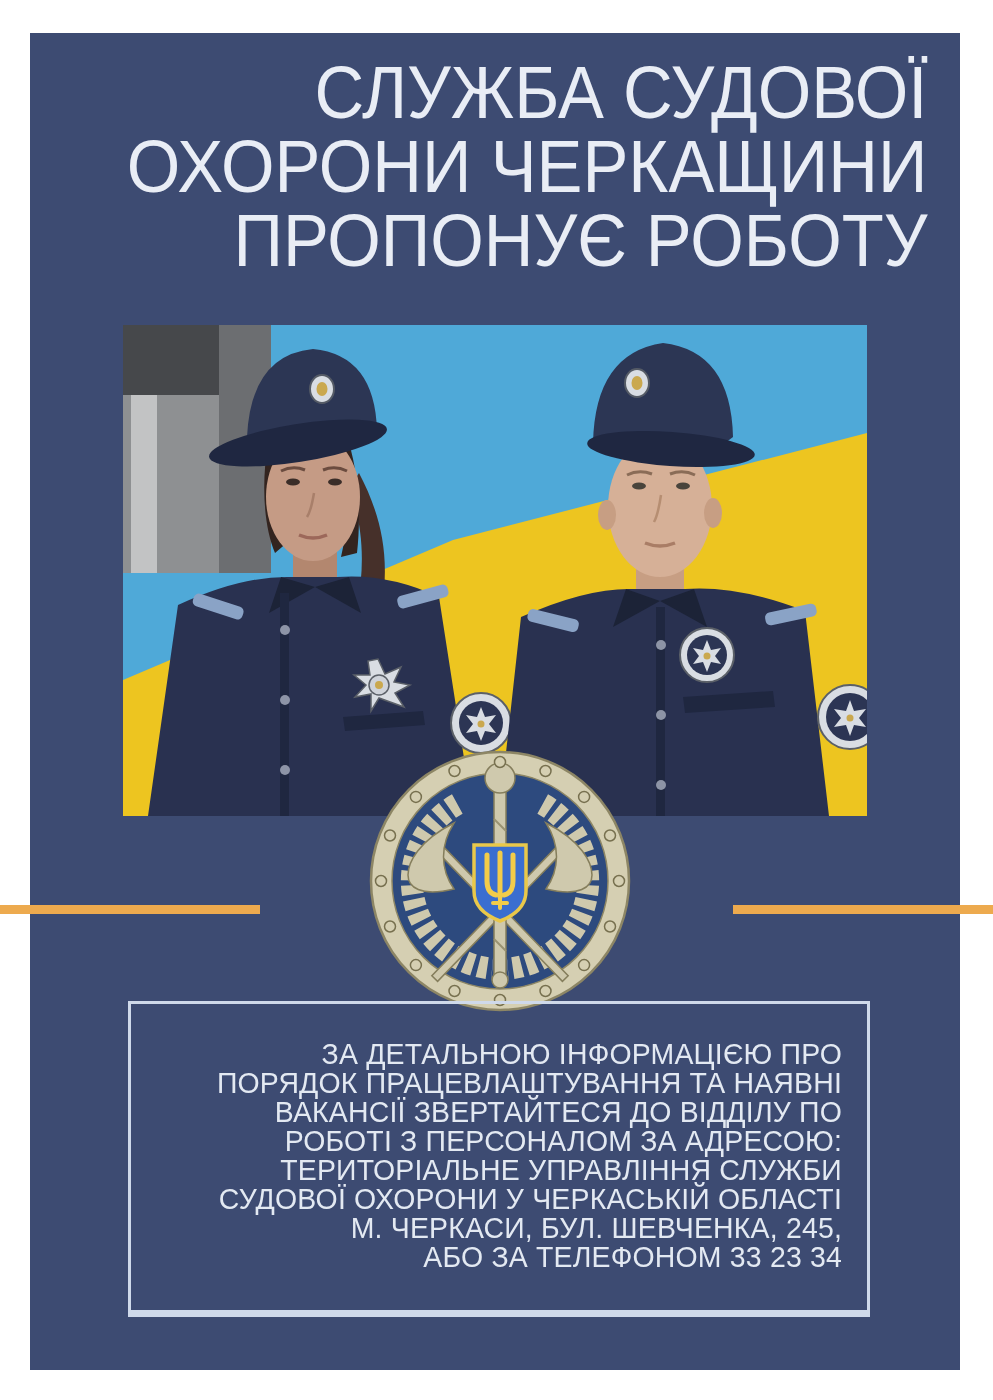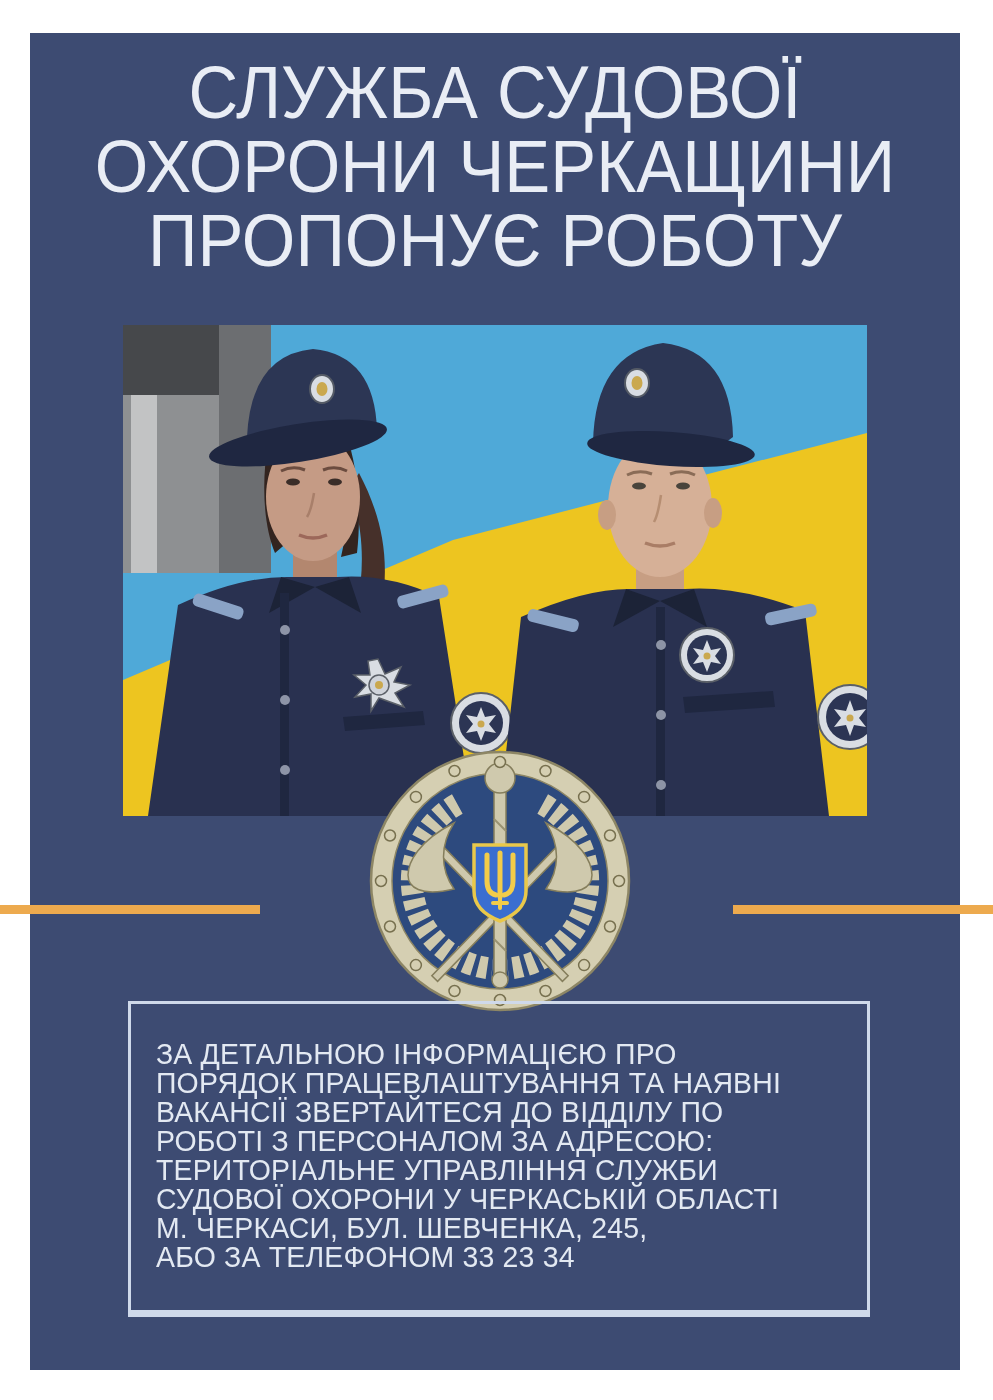--- a/index.html
+++ b/index.html
@@ -6,40 +6,40 @@
   .page{
     position:relative;width:993px;height:1400px;background:#ffffff;overflow:hidden;
     font-family:"Liberation Sans",sans-serif;
   }
   .poster{
     position:absolute;left:30px;top:33px;width:930px;height:1337px;
     background:#3d4b72;
   }
   
   .title{
-    position:absolute;left:30px;top:56px;width:930px;text-align:center;
+    position:absolute;left:30px;top:56px;width:930px;text-align:right;
     color:#e9edf5;font-size:74px;line-height:74px;font-weight:400;
   }
   .title-line{transform:scaleX(0.93);transform-origin:50% 50%;white-space:nowrap;}
   
   .photo{
     position:absolute;left:123px;top:325px;width:744px;height:491px;overflow:hidden;
   }
   .photo svg{display:block;}
   
   .accent-bar{position:absolute;height:9px;background:#edaa4e;}
   .accent-bar.left{left:0;top:905px;width:260px;}
   .accent-bar.right{left:733px;top:905px;width:260px;}
   
   .emblem{position:absolute;left:369px;top:750px;width:262px;height:262px;}
   
   .info-box{
     position:absolute;left:128px;top:1001px;width:742px;height:316px;
     box-sizing:border-box;border:3px solid #cfd9ea;border-bottom-width:7px;
-    padding:36px 18px 0 18px;text-align:left;
+    padding:36px 18px 0 18px;text-align:right;
     color:#e3e9f2;font-size:29px;line-height:29px;letter-spacing:0.2px;
   }
   .info-line{white-space:nowrap;transform:scaleX(0.98);transform-origin:50% 50%;}
 </style>
 </head>
 <body>
 
 <div class="page">
   <div class="poster"></div>
 

